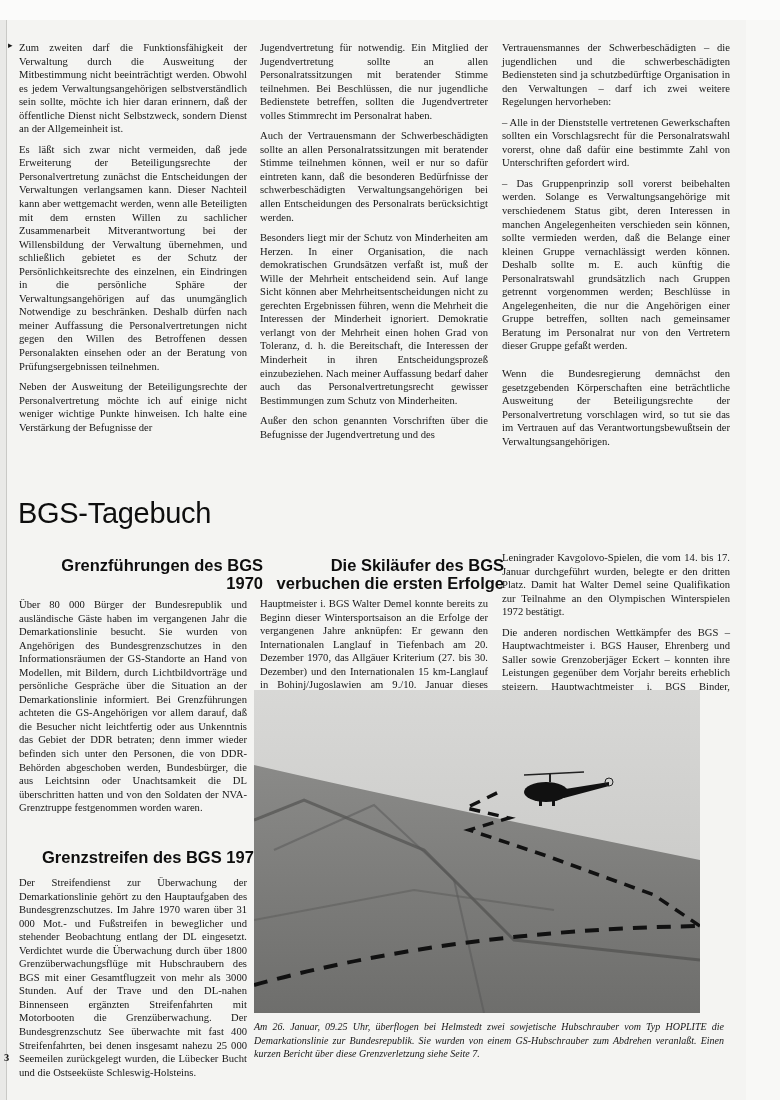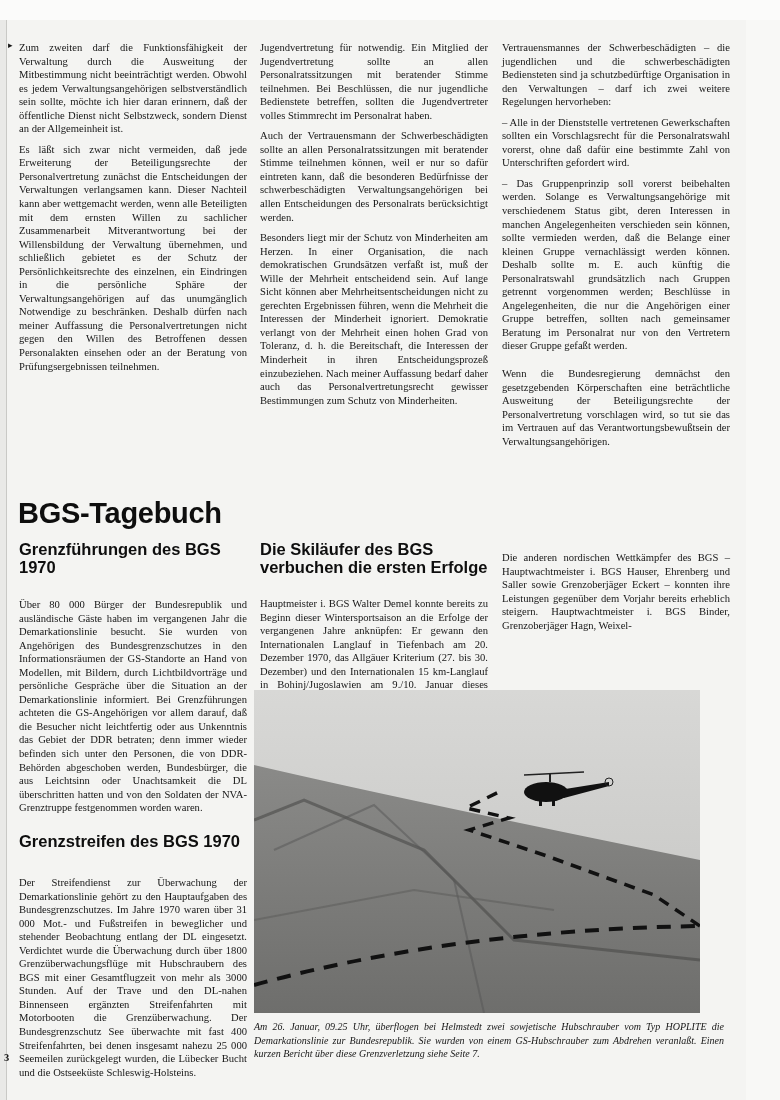--- a/index.html
+++ b/index.html
@@ -19,26 +19,26 @@
     background:#f8f8f6;
   }
   .top-white { position:absolute; left:0; top:0; width:780px; height:20px; background:#fbfbfa; }
   .col { position:absolute; font-size:10.6px; line-height:13.55px; text-align:justify; hyphens:manual;margin-top:13px; }
   .col p { margin:0 0 7px 0; }
   .c1 { left:19px; top:28px; width:228px; }
   .c2 { left:260px; top:28px; width:228px; }
   .c3 { left:502px; top:28px; width:228px; }
   .masthead {
     position:absolute; left:18px; top:497px;
-    font-family:"Liberation Sans","DejaVu Sans",sans-serif; font-weight:bold;
+    font-family:"Liberation Sans","DejaVu Sans",sans-serif; font-weight:normal;
     font-size:29px; letter-spacing:-0.3px; color:#0e0e0e; margin:0;
   }
   .h2 {
     font-family:"Liberation Sans","DejaVu Sans",sans-serif; font-weight:bold;
-    font-size:16.5px; line-height:18px; color:#0e0e0e; margin:0;
+    font-size:16.5px; line-height:18px; color:#0e0e0e; margin:16px;text-align:right;
   }
   .sec1-h { position:absolute; left:19px; top:540px; width:228px; }
   .sec1-b { position:absolute; left:19px; top:585px; width:228px; }
   .sec2-h { position:absolute; left:19px; top:832px; width:228px; }
   .sec3-h { position:absolute; left:260px; top:540px; width:228px; }
   .sec3-b { position:absolute; left:260px; top:584px; width:228px; }
   .sec4-b { position:absolute; left:502px; top:538px; width:228px; }
   .sec2-b { position:absolute; left:19px; top:863px; width:228px; }
   .photo {
     position:absolute; left:254px; top:690px; width:446px; height:323px;
@@ -55,25 +55,27 @@
 <body>
 
 <div class="top-white"></div>
 <div class="page"></div>
 <div class="strip"></div>
 <div class="mark">▸</div>
 
 <div class="col c1">
   <p>Zum zweiten darf die Funktionsfähigkeit der Verwaltung durch die Ausweitung der Mitbestimmung nicht beeinträchtigt werden. Obwohl es jedem Verwaltungsangehörigen selbstverständlich sein sollte, möchte ich hier daran erinnern, daß der öffentliche Dienst nicht Selbstzweck, sondern Dienst an der Allgemeinheit ist.</p>
   <p>Es läßt sich zwar nicht vermeiden, daß jede Erweiterung der Beteiligungsrechte der Personalvertretung zunächst die Entscheidungen der Verwaltungen verlangsamen kann. Dieser Nachteil kann aber wettgemacht werden, wenn alle Beteiligten mit dem ernsten Willen zu sachlicher Zusammenarbeit Mitverantwortung bei der Willensbildung der Verwaltung übernehmen, und schließlich gebietet es der Schutz der Persönlichkeitsrechte des einzelnen, ein Eindringen in die persönliche Sphäre der Verwaltungsangehörigen auf das unumgänglich Notwendige zu beschränken. Deshalb dürfen nach meiner Auffassung die Personalvertretungen nicht gegen den Willen des Betroffenen dessen Personalakten einsehen oder an der Beratung von Prüfungsergebnissen teilnehmen.</p>
+  <p>Neben der Ausweitung der Beteiligungsrechte der Personalvertretung möchte ich auf einige nicht weniger wichtige Punkte hinweisen. Ich halte eine Verstärkung der Befugnisse der</p>
 </div>
 <div class="col c2">
   <p>Jugendvertretung für notwendig. Ein Mitglied der Jugendvertretung sollte an allen Personalratssitzungen mit beratender Stimme teilnehmen. Bei Beschlüssen, die nur jugendliche Bedienstete betreffen, sollten die Jugendvertreter volles Stimmrecht im Personalrat haben.</p>
   <p>Auch der Vertrauensmann der Schwerbeschädigten sollte an allen Personalratssitzungen mit beratender Stimme teilnehmen können, weil er nur so dafür eintreten kann, daß die besonderen Bedürfnisse der schwerbeschädigten Verwaltungsangehörigen bei allen Entscheidungen des Personalrats berücksichtigt werden.</p>
   <p>Besonders liegt mir der Schutz von Minderheiten am Herzen. In einer Organisation, die nach demokratischen Grundsätzen verfaßt ist, muß der Wille der Mehrheit entscheidend sein. Auf lange Sicht können aber Mehrheitsentscheidungen nicht zu gerechten Ergebnissen führen, wenn die Mehrheit die Interessen der Minderheit ignoriert. Demokratie verlangt von der Mehrheit einen hohen Grad von Toleranz, d. h. die Bereitschaft, die Interessen der Minderheit in ihren Entscheidungsprozeß einzubeziehen. Nach meiner Auffassung bedarf daher auch das Personalvertretungsrecht gewisser Bestimmungen zum Schutz von Minderheiten.</p>
+  <p>Außer den schon genannten Vorschriften über die Befugnisse der Jugendvertretung und des</p>
 </div>
 <div class="col c3">
   <p>Vertrauensmannes der Schwerbeschädigten – die jugendlichen und die schwerbeschädigten Bediensteten sind ja schutzbedürftige Organisation in den Verwaltungen – darf ich zwei weitere Regelungen hervorheben:</p>
   <p>– Alle in der Dienststelle vertretenen Gewerkschaften sollten ein Vorschlagsrecht für die Personalratswahl vorerst, ohne daß dafür eine bestimmte Zahl von Unterschriften gefordert wird.</p>
   <p>– Das Gruppenprinzip soll vorerst beibehalten werden. Solange es Verwaltungsangehörige mit verschiedenem Status gibt, deren Interessen in manchen Angelegenheiten verschieden sein können, sollte vermieden werden, daß die Belange einer kleinen Gruppe vernachlässigt werden können. Deshalb sollte m. E. auch künftig die Personalratswahl grundsätzlich nach Gruppen getrennt vorgenommen werden; Beschlüsse in Angelegenheiten, die nur die Angehörigen einer Gruppe betreffen, sollten nach gemeinsamer Beratung im Personalrat nur von den Vertretern dieser Gruppe gefaßt werden.</p>
   <p style="margin-top:14px">Wenn die Bundesregierung demnächst den gesetzgebenden Körperschaften eine beträchtliche Ausweitung der Beteiligungsrechte der Personalvertretung vorschlagen wird, so tut sie das im Vertrauen auf das Verantwortungsbewußtsein der Verwaltungsangehörigen.</p>
 </div>
 
 <h1 class="masthead">BGS-Tagebuch</h1>
 
@@ -85,20 +87,21 @@
 <h2 class="h2 sec2-h">Grenzstreifen des BGS 1970</h2>
 <div class="col sec2-b">
   <p>Der Streifendienst zur Überwachung der Demarkationslinie gehört zu den Hauptaufgaben des Bundesgrenzschutzes. Im Jahre 1970 waren über 31 000 Mot.- und Fußstreifen in beweglicher und stehender Beobachtung entlang der DL eingesetzt. Verdichtet wurde die Überwachung durch über 1800 Grenzüberwachungsflüge mit Hubschraubern des BGS mit einer Gesamtflugzeit von mehr als 3000 Stunden. Auf der Trave und den DL-nahen Binnenseen ergänzten Streifenfahrten mit Motorbooten die Grenzüberwachung. Der Bundesgrenzschutz See überwachte mit fast 400 Streifenfahrten, bei denen insgesamt nahezu 25 000 Seemeilen zurückgelegt wurden, die Lübecker Bucht und die Ostseeküste Schleswig-Holsteins.</p>
 </div>
 
 <h2 class="h2 sec3-h">Die Skiläufer des BGS verbuchen die ersten Erfolge</h2>
 <div class="col sec3-b">
   <p>Hauptmeister i. BGS Walter Demel konnte bereits zu Beginn dieser Wintersportsaison an die Erfolge der vergangenen Jahre anknüpfen: Er gewann den Internationalen Langlauf in Tiefenbach am 20. Dezember 1970, das Allgäuer Kriterium (27. bis 30. Dezember) und den Internationalen 15 km-Langlauf in Bohinj/Jugoslawien am 9./10. Januar dieses Jahres. Bei den</p>
 </div>
 <div class="col sec4-b">
+  <p>Leningrader Kavgolovo-Spielen, die vom 14. bis 17. Januar durchgeführt wurden, belegte er den dritten Platz. Damit hat Walter Demel seine Qualifikation zur Teilnahme an den Olympischen Winterspielen 1972 bestätigt.</p>
   <p>Die anderen nordischen Wettkämpfer des BGS – Hauptwachtmeister i. BGS Hauser, Ehrenberg und Saller sowie Grenzoberjäger Eckert – konnten ihre Leistungen gegenüber dem Vorjahr bereits erheblich steigern. Hauptwachtmeister i. BGS Binder, Grenzoberjäger Hagn, Weixel-</p>
 </div>
 
 <div class="photo">
   <svg width="446" height="323" viewBox="0 0 446 323">
     <defs>
       <linearGradient id="sky" x1="0" y1="0" x2="0" y2="1">
         <stop offset="0" stop-color="#d8d8d6"></stop>
         <stop offset="1" stop-color="#c2c2c0"></stop>
       </linearGradient>

